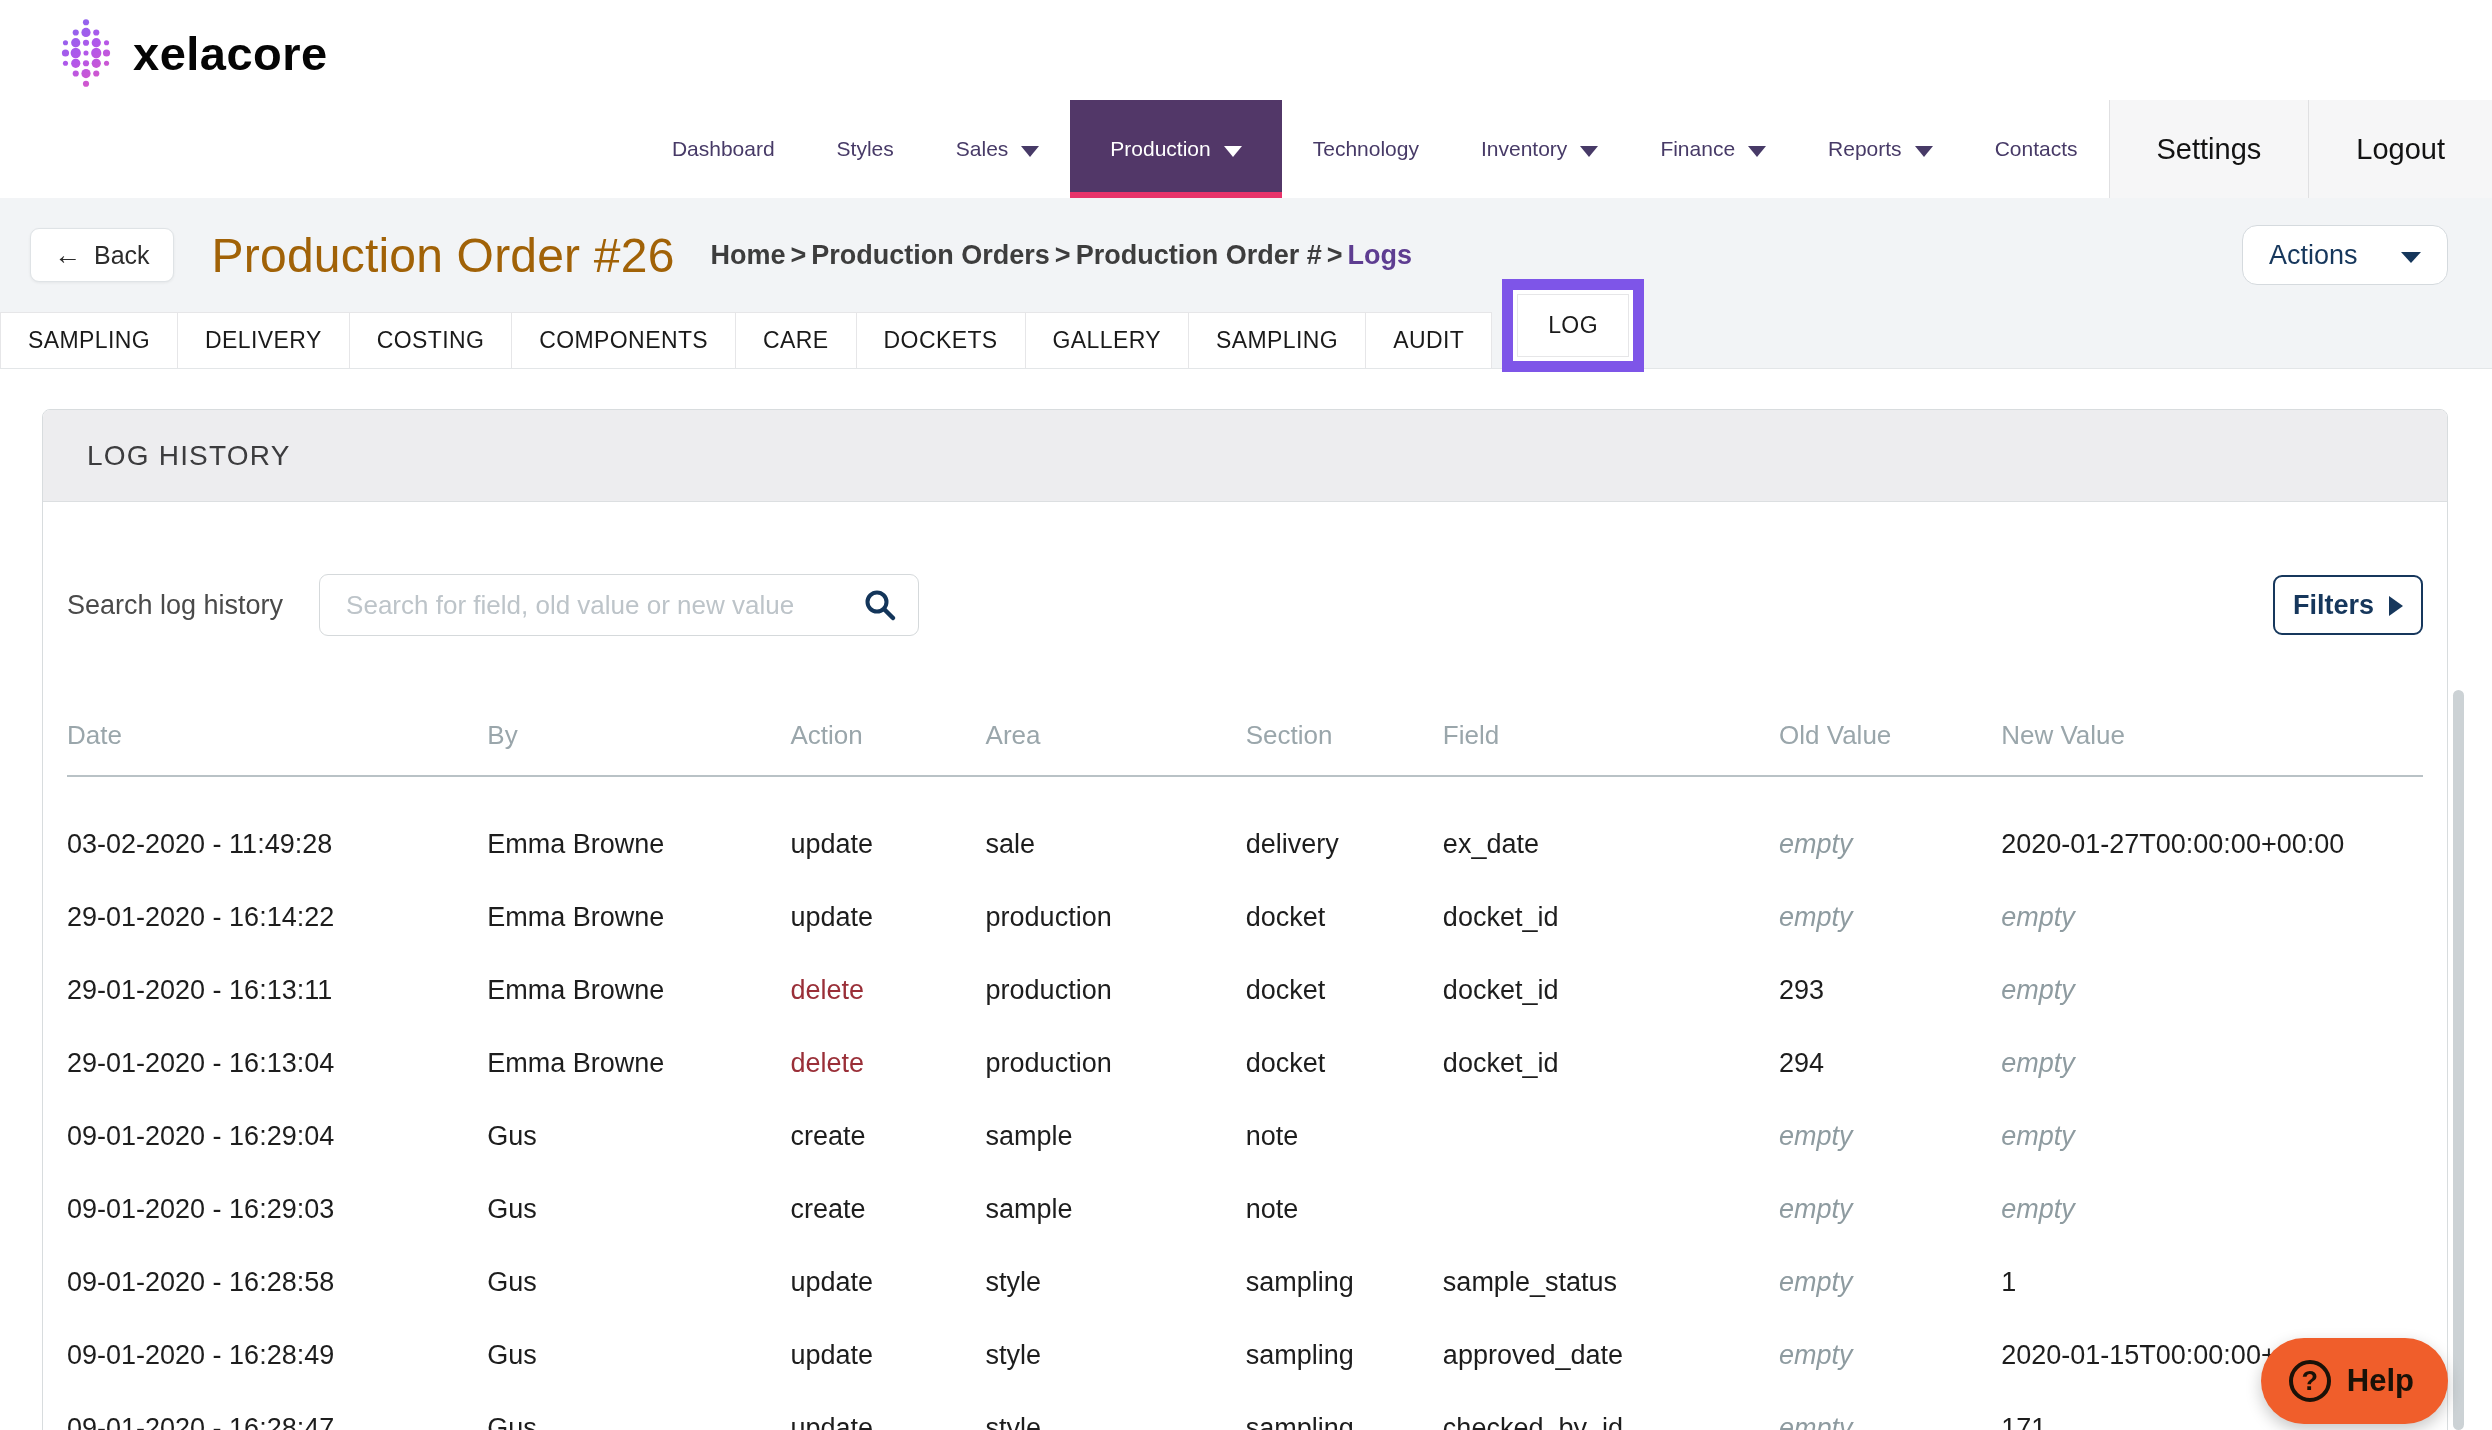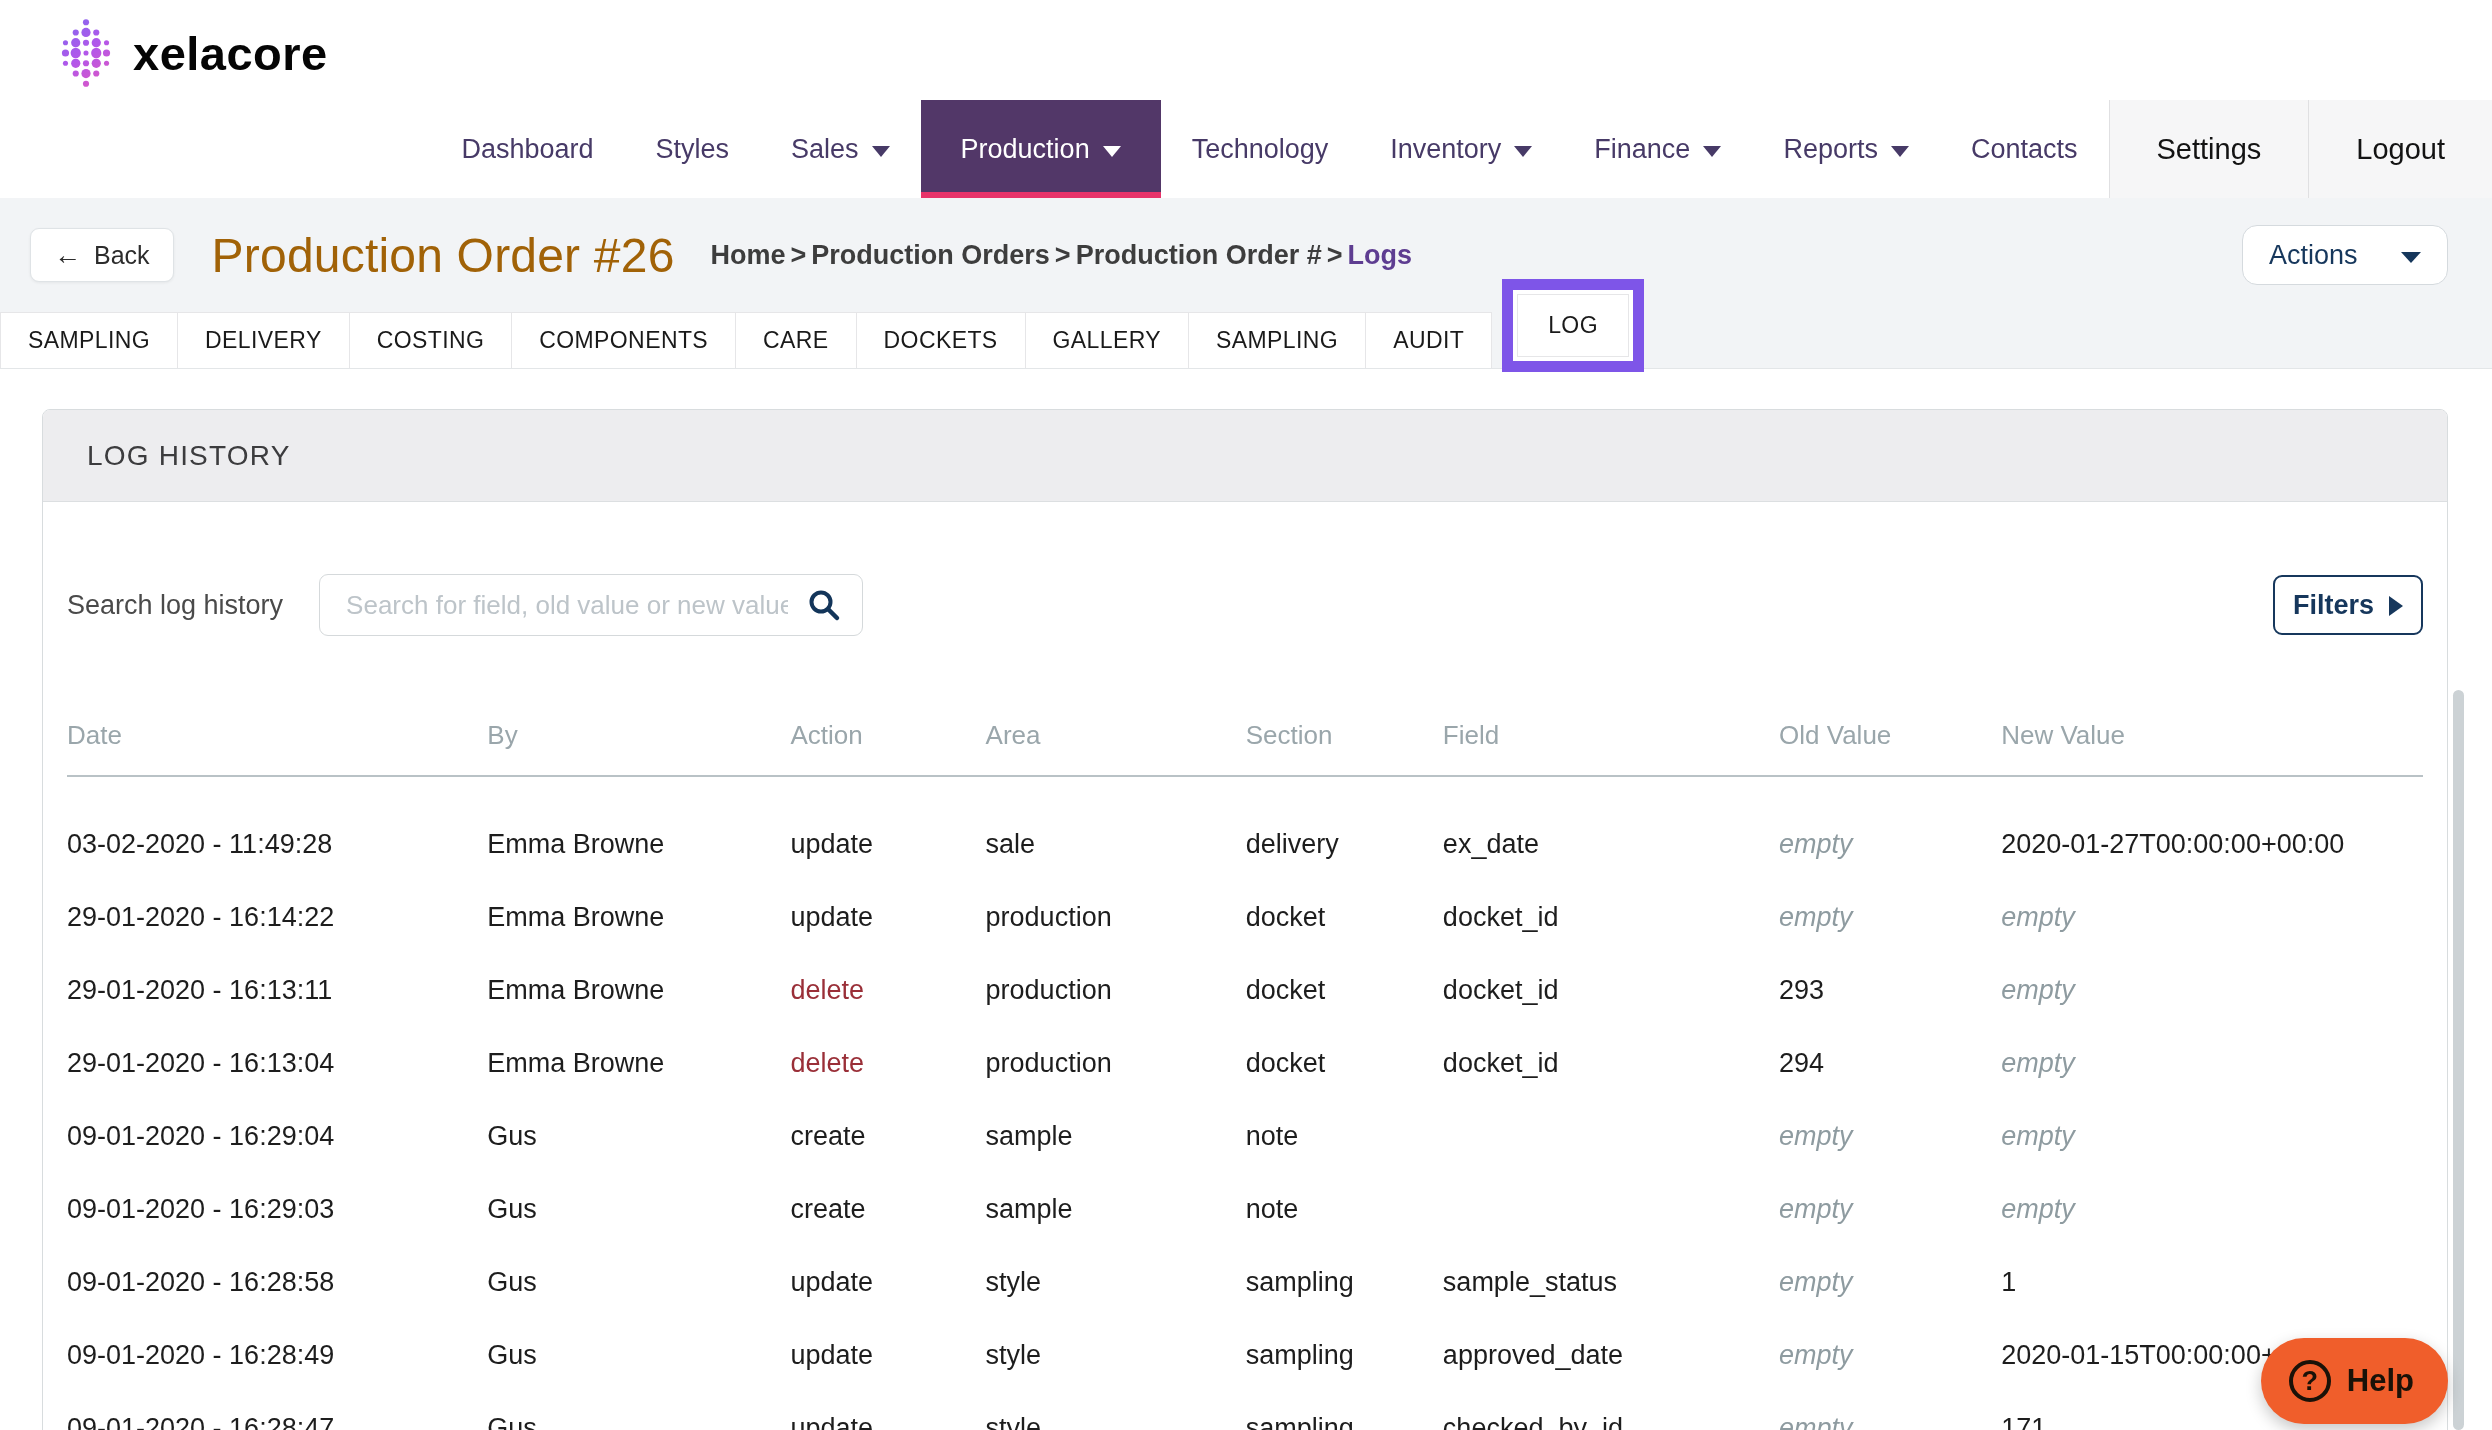--- a/index.html
+++ b/index.html
@@ -12,21 +12,21 @@
   body{
     width:2492px;height:1430px;overflow:hidden;position:relative;
     background:#f2f4f6;font-family:"Liberation Sans",sans-serif;color:#1d1d1d;
   }
   
   .app-header{position:absolute;top:0;left:0;right:0;height:198px;background:#fff;
     display:flex;justify-content:flex-end;align-items:flex-end;}
   .logo{position:absolute;top:14px;left:55px;display:flex;align-items:center;gap:16px;cursor:pointer;}
   .brand-name{font-size:47px;font-weight:800;color:#050505;letter-spacing:.5px;}
   .main-nav{display:flex;align-items:stretch;height:98px;}
-  .nav-item{display:flex;align-items:center;gap:13px;padding:0 31px;font-size:27px;
+  .nav-item{display:flex;align-items:center;gap:13px;padding:0 31px;font-size:21px;
     color:var(--nav-text);cursor:pointer;white-space:nowrap;}
   .nav-item.active{background:var(--nav-active-bg);color:#fff;padding:0 40px;
     box-shadow:inset 0 -6px 0 var(--nav-active-underline);}
   .caret-down{width:0;height:0;border-left:9px solid transparent;border-right:9px solid transparent;
     border-top:11px solid currentColor;margin-top:5px;}
   .system-nav{display:flex;height:98px;}
   .sys-item{display:flex;align-items:center;padding:0 47px;font-size:29px;color:#131313;
     background:#f6f6f7;border-left:1px solid #e0e0e2;cursor:pointer;}
   
   .breadcrumb-row{position:absolute;top:198px;left:0;right:0;height:114px;
@@ -59,21 +59,21 @@
   .content-card{position:absolute;top:368px;left:0;right:0;bottom:0;background:#fff;
     border-top:1px solid #e3e6e8;z-index:1;}
   .panel{position:absolute;top:40px;left:42px;right:44px;height:1200px;
     border:1px solid #d8dcde;border-radius:8px 8px 0 0;background:#fff;overflow:hidden;}
   .panel-header{background:#ededef;border-bottom:1px solid #dcdfe1;height:92px;display:flex;
     align-items:center;padding:0 44px;font-size:28px;color:#3c3c3e;letter-spacing:1.2px;}
   .panel-body{padding:0 24px;}
   
   .search-row{margin-top:72px;display:flex;align-items:center;}
   .search-label{font-size:27px;color:#4a4a4a;margin-right:36px;}
-  .search-box{position:relative;width:544px;height:62px;border-radius:11px;}
+  .search-box{position:relative;width:600px;height:62px;border-radius:11px;}
   .search-box input{width:100%;height:100%;border:1px solid #d5d9db;border-radius:9px;
     padding:0 74px 0 26px;font-size:26px;color:#333;outline:none;background:#fff;
     font-family:"Liberation Sans",sans-serif;}
   .search-box input::placeholder{color:#bdc4c9;}
   .search-icon{position:absolute;right:22px;top:14px;width:34px;height:34px;cursor:pointer;}
   .filters-btn{margin-left:auto;width:150px;height:60px;border:2px solid var(--action-navy);
     border-radius:9px;background:#fff;color:var(--action-navy);font-size:27px;font-weight:600;
     display:flex;align-items:center;justify-content:center;gap:15px;cursor:pointer;}
   .filters-arrow{width:0;height:0;border-top:10px solid transparent;border-bottom:10px solid transparent;
     border-left:14px solid var(--action-navy);margin-top:2px;}

